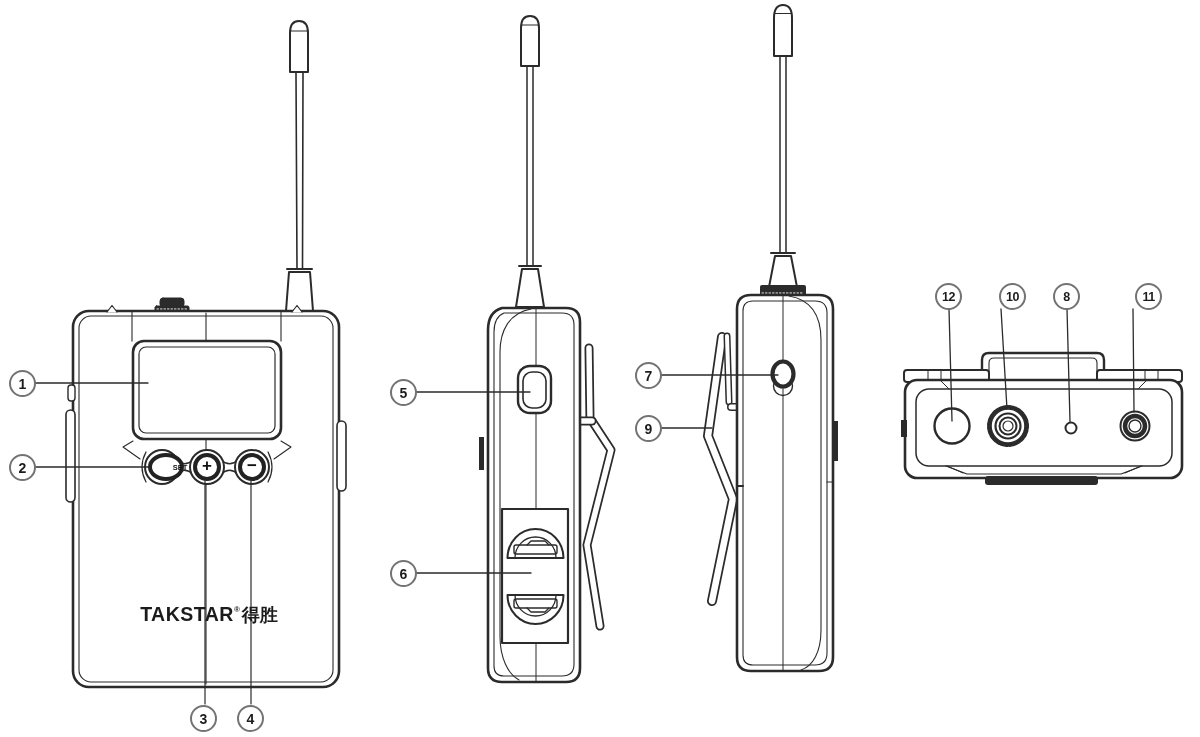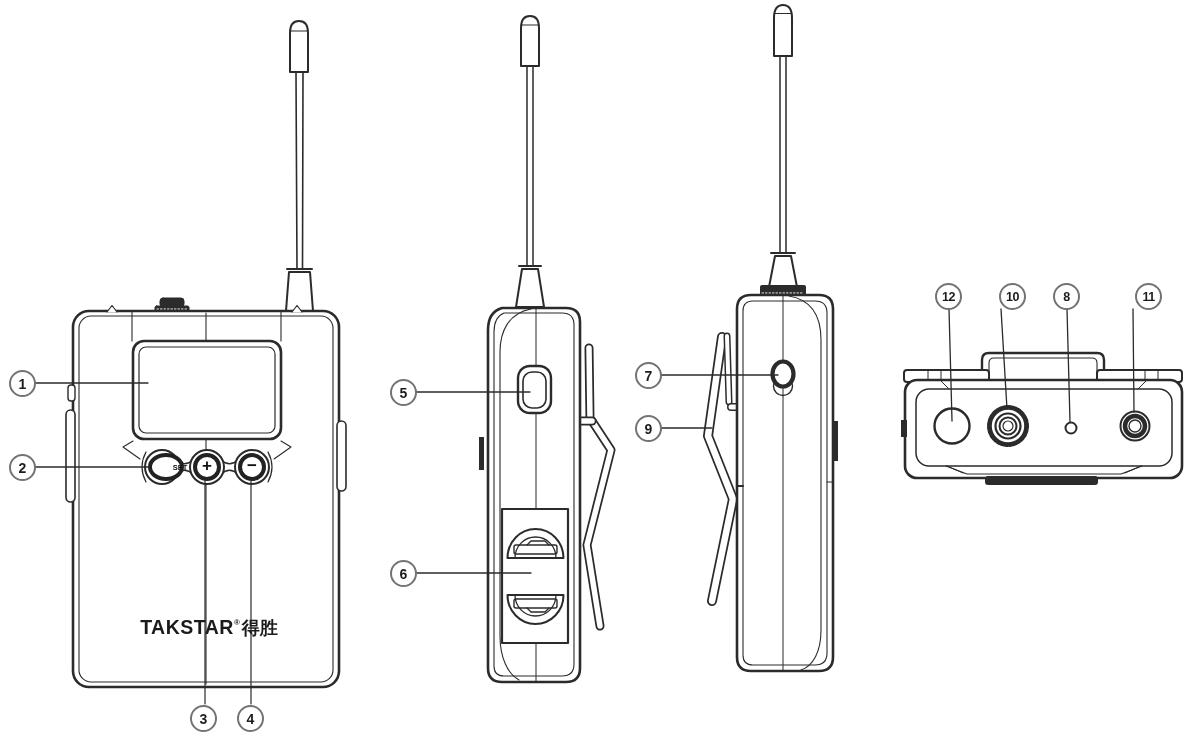--- a/index.html
+++ b/index.html
@@ -18,21 +18,21 @@
   .btn{
     position:absolute;box-sizing:border-box;background:#fff;border:4px solid #222;
     border-radius:50%;display:flex;align-items:center;justify-content:center;
     color:#111;z-index:4;
   }
   .btn-set{left:148px;top:453px;width:28px;height:28px;font:900 7.5px "Liberation Sans",sans-serif;letter-spacing:0;padding-left:28px;}
   .btn-plus{left:193px;top:453px;width:28px;height:28px;font:900 17px "Liberation Sans",sans-serif;padding-bottom:2px;}
   .btn-minus{left:238px;top:453px;width:28px;height:28px;font:900 17px "Liberation Sans",sans-serif;padding-bottom:3px;}
   .front-brand{
     position:absolute;left:118px;top:603px;width:182px;text-align:center;white-space:nowrap;
-    color:#1b1b1b;z-index:3;margin-top:13px;
+    color:#1b1b1b;z-index:3;
   }
   .front-brand .fb-en{font:900 19.5px "Liberation Sans",sans-serif;letter-spacing:0.5px;}
   .front-brand .fb-reg{font:700 8px "Liberation Sans",sans-serif;vertical-align:9px;}
   .front-brand .fb-cn{font:700 18px "DejaVu Sans",sans-serif;margin-left:2px;}
   .footer-logo{position:absolute;left:886px;top:660px;white-space:nowrap;z-index:3;}
   .fl-line{display:inline-block;transform:scaleX(0.87);transform-origin:left center;}
   .fl-brand{font:700 38px "Liberation Sans",sans-serif;letter-spacing:-1.5px;color:#cb423e;}
   .fl-reg{font:700 13px "Liberation Sans",sans-serif;color:#cb423e;vertical-align:20px;}
   .fl-suffix{font:700 38px "Liberation Serif",serif;letter-spacing:-1px;color:#4b4b4b;}
   .fl-tagline{

